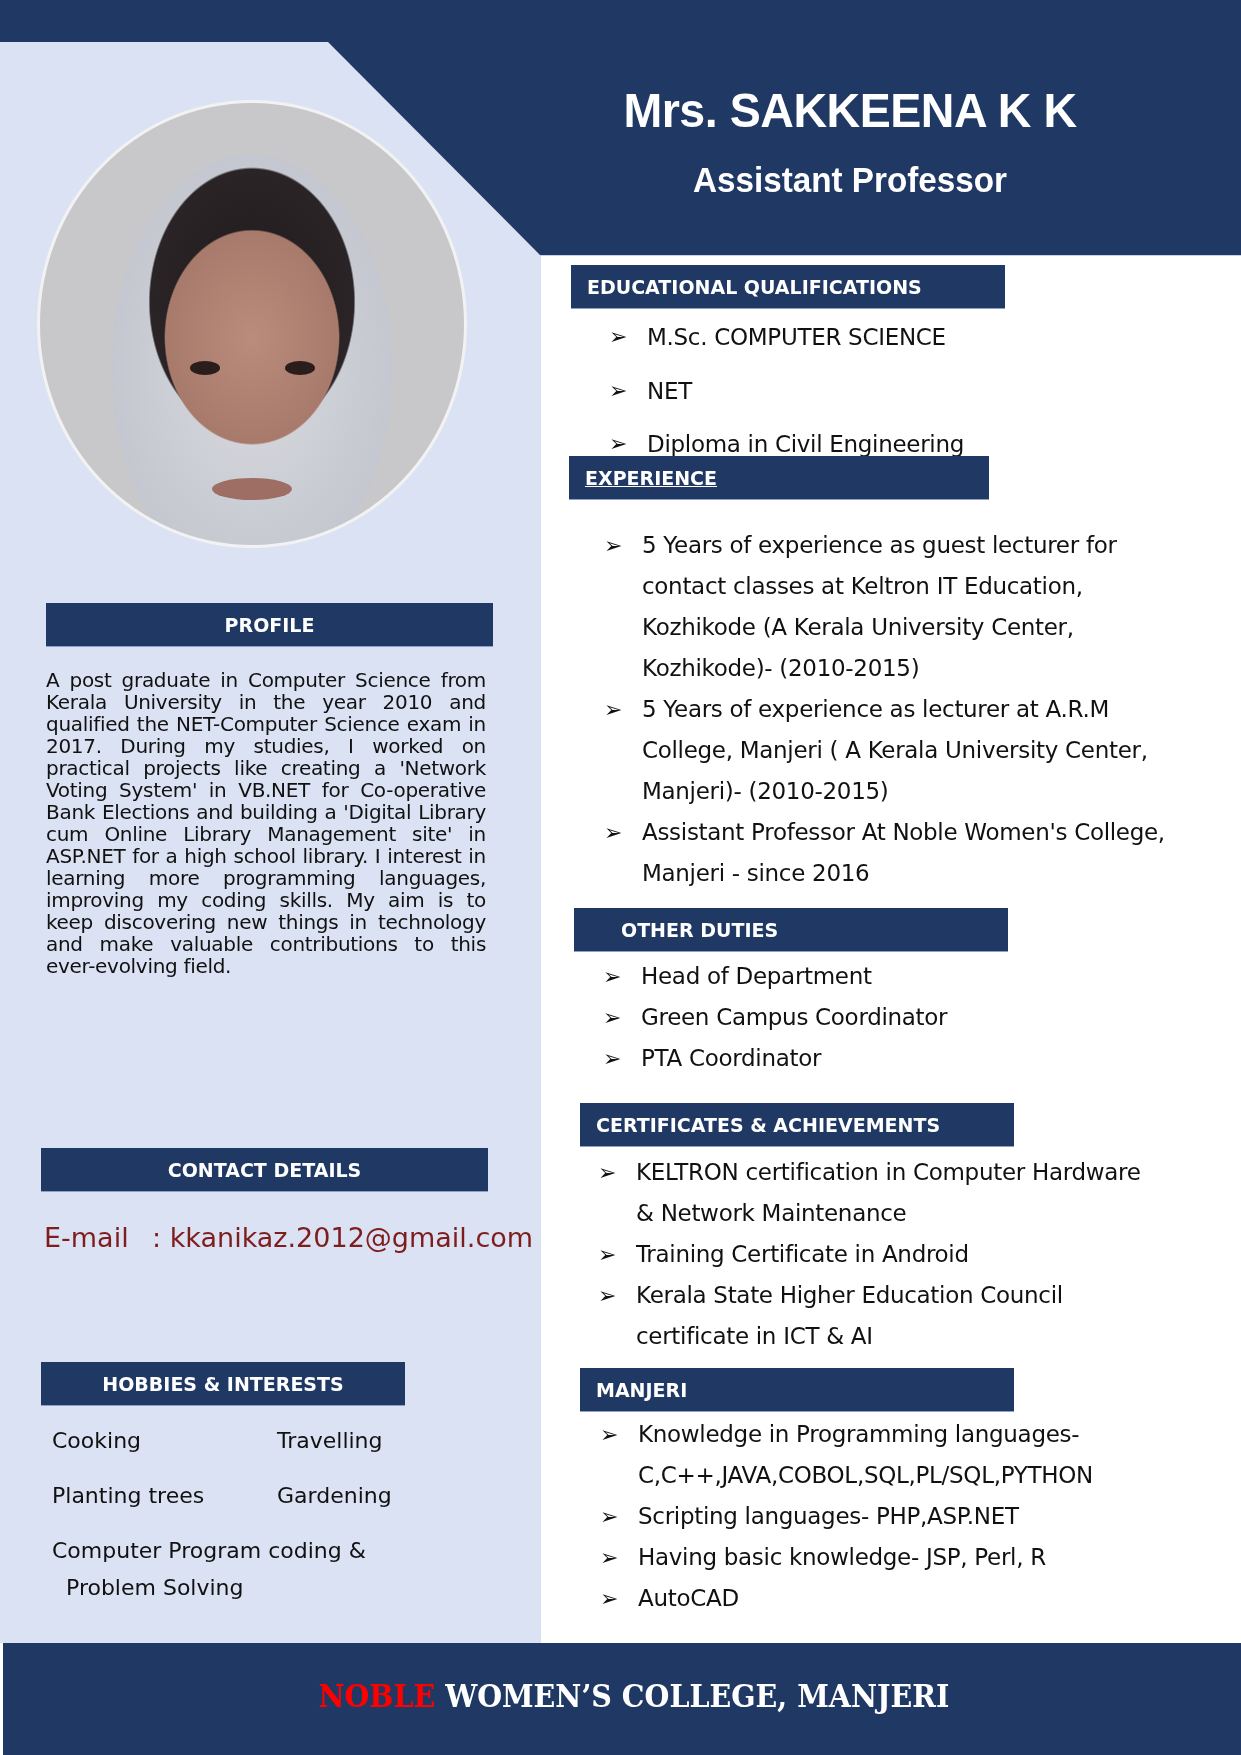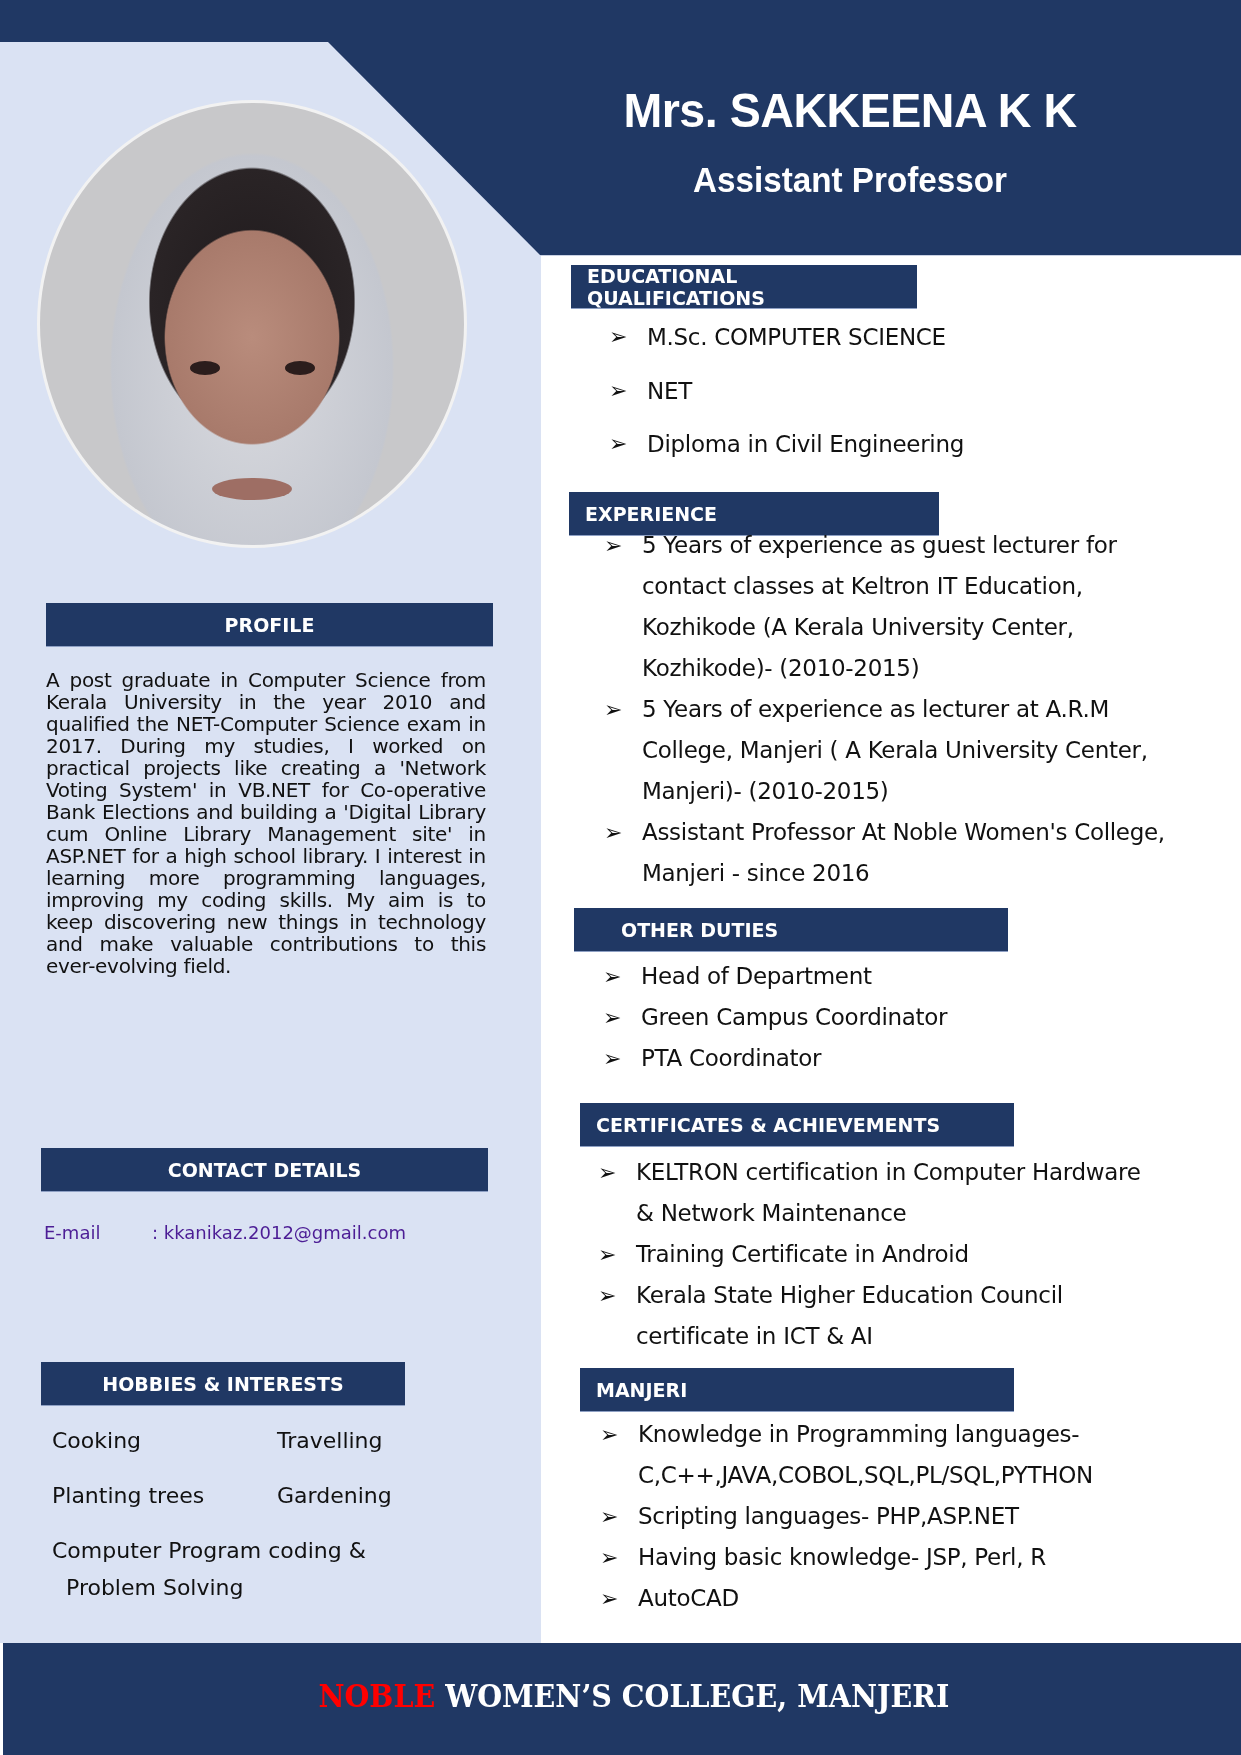--- a/index.html
+++ b/index.html
@@ -32,21 +32,21 @@
   .sec-bar { position: absolute; height: 44px; background: #203864; color: #fff;
              font-family: "DejaVu Sans", sans-serif; font-weight: bold; font-size: 19px;
              display: flex; align-items: center; border-bottom: 1px solid #8ea0c4; }
   .sec-bar.center { justify-content: center; }
   .sec-bar.left { padding-left: 16px; }
 
   .profile-text { position: absolute; left: 46px; top: 669px; width: 440px; font-size: 20px;
                   line-height: 22px; text-align: justify; color: #111; font-family: "DejaVu Sans", sans-serif;
                   letter-spacing: -0.3px; }
 
-  .email-row { position: absolute; left: 44px; top: 1222px; font-size: 18px; color: #4c1d95; display: flex; }
+  .email-row { position: absolute; left: 44px; top: 1222px; font-size: 27px; color: #7f1d1d; display: flex; }
   .email-row .lbl { width: 108px; }
 
   .hobbies { position: absolute; left: 52px; top: 1428px; width: 430px; font-size: 22px; color: #111; }
   .hob { position: absolute; white-space: nowrap; }
 
   .bullets { position: absolute; list-style: none; font-size: 23px; color: #111; font-family: "DejaVu Sans", sans-serif; }
   .bullets li { position: relative; padding-left: 38px; letter-spacing: -0.3px; }
   .bullets li .arrow { position: absolute; left: 0; top: 0; font-size: 22px; }
   .edu li { height: 53.5px; line-height: 30px; }
   .exp li { line-height: 41px; }
@@ -92,28 +92,28 @@
 <div class="sec-bar center" style="left:41px; top:1362px; width:364px;">HOBBIES &amp; INTERESTS</div>
 <div class="hobbies">
   <span class="hob" style="left:0; top:0;">Cooking</span>
   <span class="hob" style="left:225px; top:0;">Travelling</span>
   <span class="hob" style="left:0; top:55px;">Planting trees</span>
   <span class="hob" style="left:225px; top:55px;">Gardening</span>
   <span class="hob" style="left:0; top:110px;">Computer Program coding &amp;</span>
   <span class="hob" style="left:14px; top:147px;">Problem Solving</span>
 </div>
 
-<div class="sec-bar left" style="left:571px; top:265px; width:346px;">EDUCATIONAL QUALIFICATIONS</div>
+<div class="sec-bar left" style="left:571px; top:265px; width:434px;">EDUCATIONAL QUALIFICATIONS</div>
 <ul class="bullets edu" style="left:609px; top:322px; width:560px;">
   <li><span class="arrow">➢</span><span>M.Sc. COMPUTER SCIENCE</span></li>
   <li><span class="arrow">➢</span><span>NET</span></li>
   <li><span class="arrow">➢</span><span>Diploma in Civil Engineering</span></li>
 </ul>
 
-<div class="sec-bar left" style="left:569px; top:492px; width:370px;">EXPERIENCE</div>
+<div class="sec-bar left" style="left:569px; top:456px; width:420px;text-decoration:underline;">EXPERIENCE</div>
 <ul class="bullets exp" style="left:604px; top:525px; width:570px;">
   <li><span class="arrow">➢</span><span>5 Years of experience as guest lecturer for contact classes at Keltron IT Education, Kozhikode (A Kerala University Center, Kozhikode)- (2010-2015)</span></li>
   <li><span class="arrow">➢</span><span>5 Years of experience as lecturer at A.R.M College, Manjeri ( A Kerala University Center, Manjeri)- (2010-2015)</span></li>
   <li><span class="arrow">➢</span><span>Assistant Professor At Noble Women's College, Manjeri - since 2016</span></li>
 </ul>
 
 <div class="sec-bar left" style="left:574px; top:908px; width:434px;padding-left:47px;">OTHER DUTIES</div>
 <ul class="bullets tight" style="left:603px; top:956px; width:560px;">
   <li><span class="arrow">➢</span><span>Head of Department</span></li>
   <li><span class="arrow">➢</span><span>Green Campus Coordinator</span></li>

